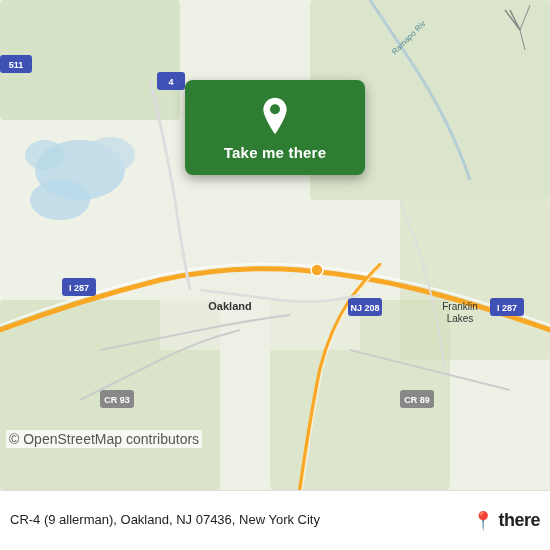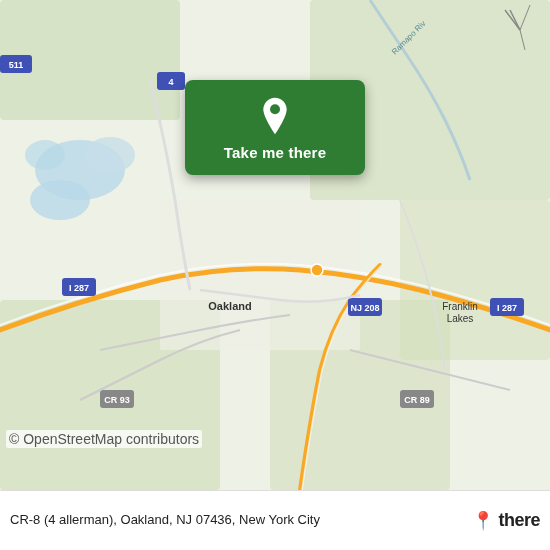--- a/index.html
+++ b/index.html
@@ -189,19 +189,19 @@
     <svg class="pin-icon" viewBox="0 0 40 48" xmlns="http://www.w3.org/2000/svg">
       <path d="M20 2C12.3 2 6 8.3 6 16C6 26 20 46 20 46C20 46 34 26 34 16C34 8.3 27.7 2 20 2Z" fill="white"></path>
       <circle cx="20" cy="16" r="6" fill="#2e7d32"></circle>
     </svg>
     <span class="take-me-label">Take me there</span>
   </div>
 </div>
 
 <div id="bottom-bar">
   <div class="bottom-left">
-    <span class="location-text">CR-8 (4 allerman), Oakland, NJ 07436, New York City</span>
+    <span class="location-text">CR-4 (9 allerman), Oakland, NJ 07436, New York City</span>
   </div>
   <div class="moovit-logo">
     <span class="moovit-pin">📍</span>
     <span class="moovit-text">there</span>
   </div>
 </div>
 
 </body></html>

